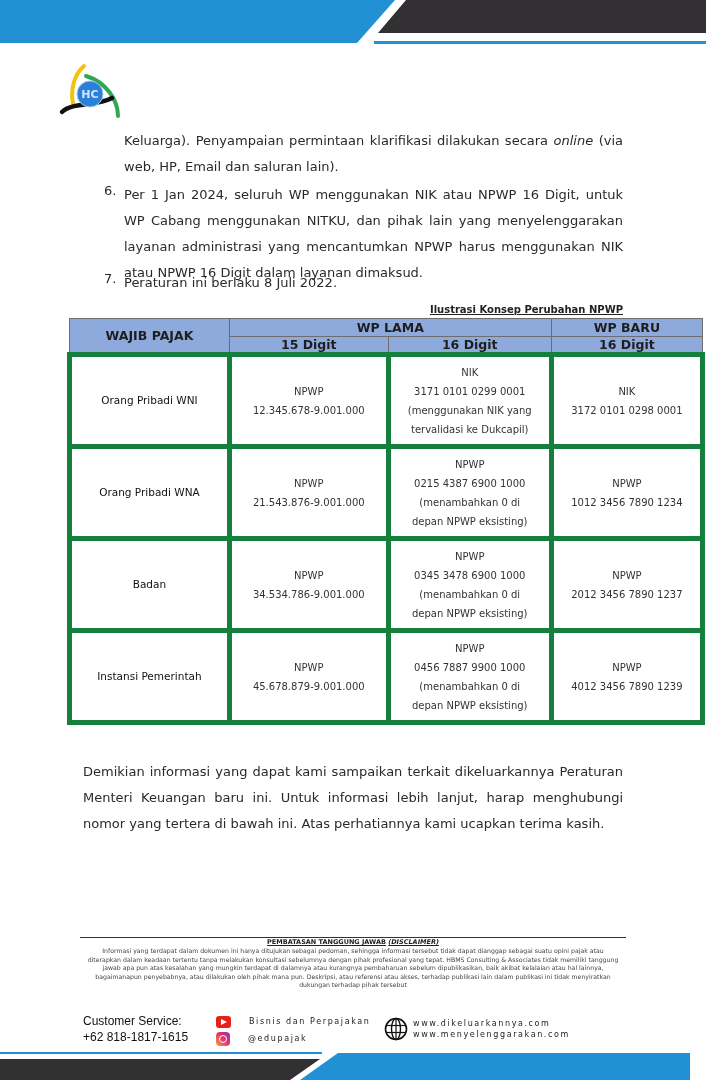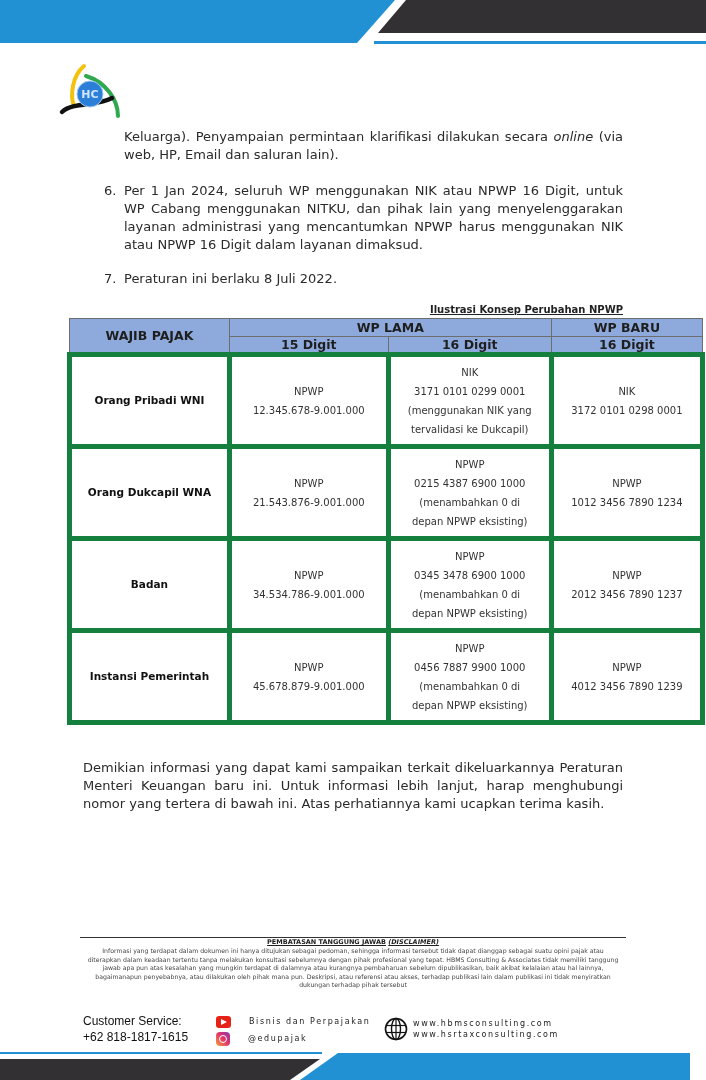--- a/index.html
+++ b/index.html
@@ -7,34 +7,34 @@
   body { position: relative; font-family: "DejaVu Sans", sans-serif; color: #222; }
 
   
   .hdr-blue { position: absolute; left: 0; top: 0; width: 395px; height: 43px; background: #2291d3;
     clip-path: polygon(0 0, 100% 0, 357px 100%, 0 100%); }
   .hdr-dark { position: absolute; left: 378px; top: 0; width: 328px; height: 33px; background: #333033;
     clip-path: polygon(28px 0, 100% 0, 100% 100%, 0 100%); }
   .hdr-line { position: absolute; left: 374px; top: 41px; width: 332px; height: 3px; background: #2291d3; }
 
   .logo { position: absolute; left: 58px; top: 62px; width: 64px; height: 58px; }
-  .para { position: absolute; font-size: 13px; line-height: 18px; text-align: justify; color: #2a2a2a; }
+  .para { position: absolute; font-size: 13px; line-height: 26px; text-align: justify; color: #2a2a2a; }
   .para i { font-style: italic; }
   .num { position: absolute; font-size: 13px; line-height: 18px; color: #2a2a2a; }
 
   .caption { position: absolute; right: 83px; top: 304px; font-size: 10px; font-weight: bold; 
     text-decoration: underline; color: #222; }
 
   table.npwp { position: absolute; left: 67px; top: 318px; width: 638px; border-collapse: collapse;
     font-size: 10px; color: #333; }
   table.npwp th { background: #8eaadc; font-weight: bold; color: #1e1e1e; border: 1px solid #6d6d6d;
     font-size: 12.5px; height: 18px; padding: 0; }
   table.npwp td { border: 5px solid #15803d; text-align: center; vertical-align: middle; height: 92px;
     line-height: 19px; padding: 0 4px; }
-  table.npwp td.rowhead { font-weight: bold; color: #111; font-size: 10.5px; }
+  table.npwp td.rowhead { font-weight: normal; color: #111; font-size: 10.5px; }
   .c0 { width: 147px; } .c1 { width: 146px; } .c2 { width: 150px; } .c3 { width: 139px; }
 
   
   .disc-line { position: absolute; left: 80px; top: 937px; width: 546px; height: 1px; background: #333; }
   .disc-title { position: absolute; left: 80px; top: 938px; width: 546px; text-align: center; font-size: 6.5px;
     font-weight: bold; color: #222; }
   .disc-title span.u { text-decoration: underline; }
   .disc-title i { }
   .disc-body { position: absolute; left: 86px; top: 947px; width: 534px; text-align: center; font-size: 6.2px;
     line-height: 8.6px; color: #444; }
@@ -117,21 +117,21 @@
           <div>3171 0101 0299 0001</div>
           <div>(menggunakan NIK yang</div>
           <div>tervalidasi ke Dukcapil)</div>
         </td>
       <td>
           <div>NIK</div>
           <div>3172 0101 0298 0001</div>
         </td>
     </tr>
     <tr>
-      <td class="rowhead">Orang Dukcapil WNA</td>
+      <td class="rowhead">Orang Pribadi WNA</td>
       <td>
           <div>NPWP</div>
           <div>21.543.876-9.001.000</div>
         </td>
       <td>
           <div>NPWP</div>
           <div>0215 4387 6900 1000</div>
           <div>(menambahkan 0 di</div>
           <div>depan NPWP eksisting)</div>
         </td>
@@ -201,20 +201,20 @@
 
 <div class="web">
   <svg width="24" height="24" viewBox="0 0 24 24">
     <circle cx="12" cy="12" r="10.5" fill="none" stroke="#111" stroke-width="1.6"></circle>
     <ellipse cx="12" cy="12" rx="4.5" ry="10.5" fill="none" stroke="#111" stroke-width="1.4"></ellipse>
     <line x1="12" y1="1.5" x2="12" y2="22.5" stroke="#111" stroke-width="1.2"></line>
     <line x1="2" y1="8.5" x2="22" y2="8.5" stroke="#111" stroke-width="1.2"></line>
     <line x1="2" y1="15.5" x2="22" y2="15.5" stroke="#111" stroke-width="1.2"></line>
   </svg>
   <div class="urls">
-    <div>www.hbmsconsulting.com</div>
-    <div>www.hsrtaxconsulting.com</div>
+    <div>www.dikeluarkannya.com</div>
+    <div>www.menyelenggarakan.com</div>
   </div>
 </div>
 
 <div class="ftr-line"></div>
 <div class="ftr-dark"></div>
 <div class="ftr-blue"></div>
 
 </body></html>

